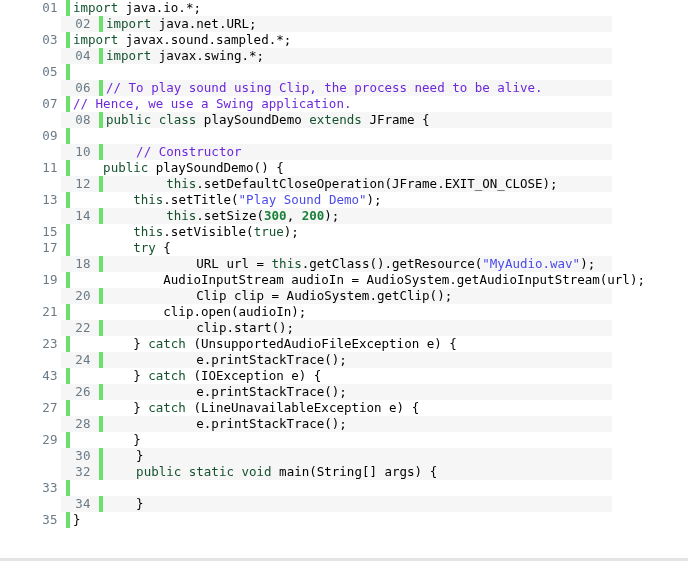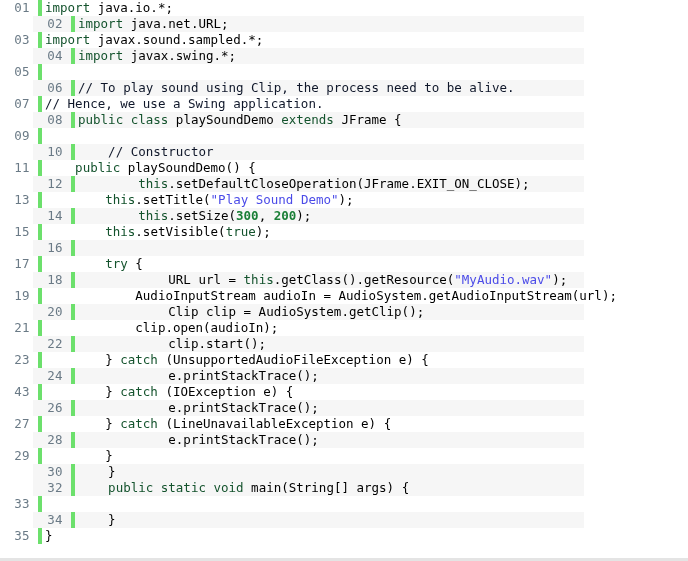--- a/index.html
+++ b/index.html
@@ -12,20 +12,21 @@
     height: 561px;
     overflow: hidden;
     font-family: "DejaVu Sans Mono", "Liberation Mono", monospace;
   }
 
   #editor {
     position: relative;
     width: 584px;
     height: 561px;
     background: #ffffff;
+    padding-left: 28px;
   }
 
   .row {
     position: relative;
     height: 16px;
     line-height: 16px;
     white-space: pre;
     font-size: 12.5px;
     background: #ffffff;
   }
@@ -62,21 +63,21 @@
     left: 45px;
     top: 0;
     height: 16px;
     white-space: pre;
     color: #000000;
     font-size: 12.5px;
   }
 
   
   .kw   { color: #14532d; font-weight: normal; }
-  .cmt  { color: #0f172a; }
+  .cmt  { color: #6d28d9; }
   .str  { color: #4b4be8; }
   .num  { color: #1a7f37; font-weight: bold; }
   .pln  { color: #000000; }
 
   .bottom-edge {
     position: absolute;
     left: 0;
     bottom: 0;
     width: 688px;
     height: 3px;
@@ -96,21 +97,20 @@
       <div class="row alt"><span class="gutter">06</span><span class="marker"></span><span class="code"><span class="cmt">// To play sound using Clip, the process need to be alive.</span></span></div>
       <div class="row"><span class="gutter">07</span><span class="marker"></span><span class="code"><span class="cmt">// Hence, we use a Swing application.</span></span></div>
       <div class="row alt"><span class="gutter">08</span><span class="marker"></span><span class="code"><span class="kw">public</span><span class="pln"> </span><span class="kw">class</span><span class="pln"> playSoundDemo </span><span class="kw">extends</span><span class="pln"> JFrame {</span></span></div>
       <div class="row"><span class="gutter">09</span><span class="marker"></span><span class="code"></span></div>
       <div class="row alt"><span class="gutter">10</span><span class="marker"></span><span class="code"><span class="pln">    </span><span class="cmt">// Constructor</span></span></div>
       <div class="row"><span class="gutter">11</span><span class="marker"></span><span class="code"><span class="pln">    </span><span class="kw">public</span><span class="pln"> playSoundDemo() {</span></span></div>
       <div class="row alt"><span class="gutter">12</span><span class="marker"></span><span class="code"><span class="pln">        </span><span class="kw">this</span><span class="pln">.setDefaultCloseOperation(JFrame.EXIT_ON_CLOSE);</span></span></div>
       <div class="row"><span class="gutter">13</span><span class="marker"></span><span class="code"><span class="pln">        </span><span class="kw">this</span><span class="pln">.setTitle(</span><span class="str">"Play Sound Demo"</span><span class="pln">);</span></span></div>
       <div class="row alt"><span class="gutter">14</span><span class="marker"></span><span class="code"><span class="pln">        </span><span class="kw">this</span><span class="pln">.setSize(</span><span class="num">300</span><span class="pln">, </span><span class="num">200</span><span class="pln">);</span></span></div>
       <div class="row"><span class="gutter">15</span><span class="marker"></span><span class="code"><span class="pln">        </span><span class="kw">this</span><span class="pln">.setVisible(</span><span class="kw">true</span><span class="pln">);</span></span></div>
-      <div class="row alt"><span class="gutter">16</span><span class="marker"></span><span class="code"></span></div>
       <div class="row"><span class="gutter">17</span><span class="marker"></span><span class="code"><span class="pln">        </span><span class="kw">try</span><span class="pln"> {</span></span></div>
       <div class="row alt"><span class="gutter">18</span><span class="marker"></span><span class="code"><span class="pln">            URL url = </span><span class="kw">this</span><span class="pln">.getClass().getResource(</span><span class="str">"MyAudio.wav"</span><span class="pln">);</span></span></div>
       <div class="row"><span class="gutter">19</span><span class="marker"></span><span class="code"><span class="pln">            AudioInputStream audioIn = AudioSystem.getAudioInputStream(url);</span></span></div>
       <div class="row alt"><span class="gutter">20</span><span class="marker"></span><span class="code"><span class="pln">            Clip clip = AudioSystem.getClip();</span></span></div>
       <div class="row"><span class="gutter">21</span><span class="marker"></span><span class="code"><span class="pln">            clip.open(audioIn);</span></span></div>
       <div class="row alt"><span class="gutter">22</span><span class="marker"></span><span class="code"><span class="pln">            clip.start();</span></span></div>
       <div class="row"><span class="gutter">23</span><span class="marker"></span><span class="code"><span class="pln">        } </span><span class="kw">catch</span><span class="pln"> (UnsupportedAudioFileException e) {</span></span></div>
       <div class="row alt"><span class="gutter">24</span><span class="marker"></span><span class="code"><span class="pln">            e.printStackTrace();</span></span></div>
       <div class="row"><span class="gutter">43</span><span class="marker"></span><span class="code"><span class="pln">        } </span><span class="kw">catch</span><span class="pln"> (IOException e) {</span></span></div>
       <div class="row alt"><span class="gutter">26</span><span class="marker"></span><span class="code"><span class="pln">            e.printStackTrace();</span></span></div>

